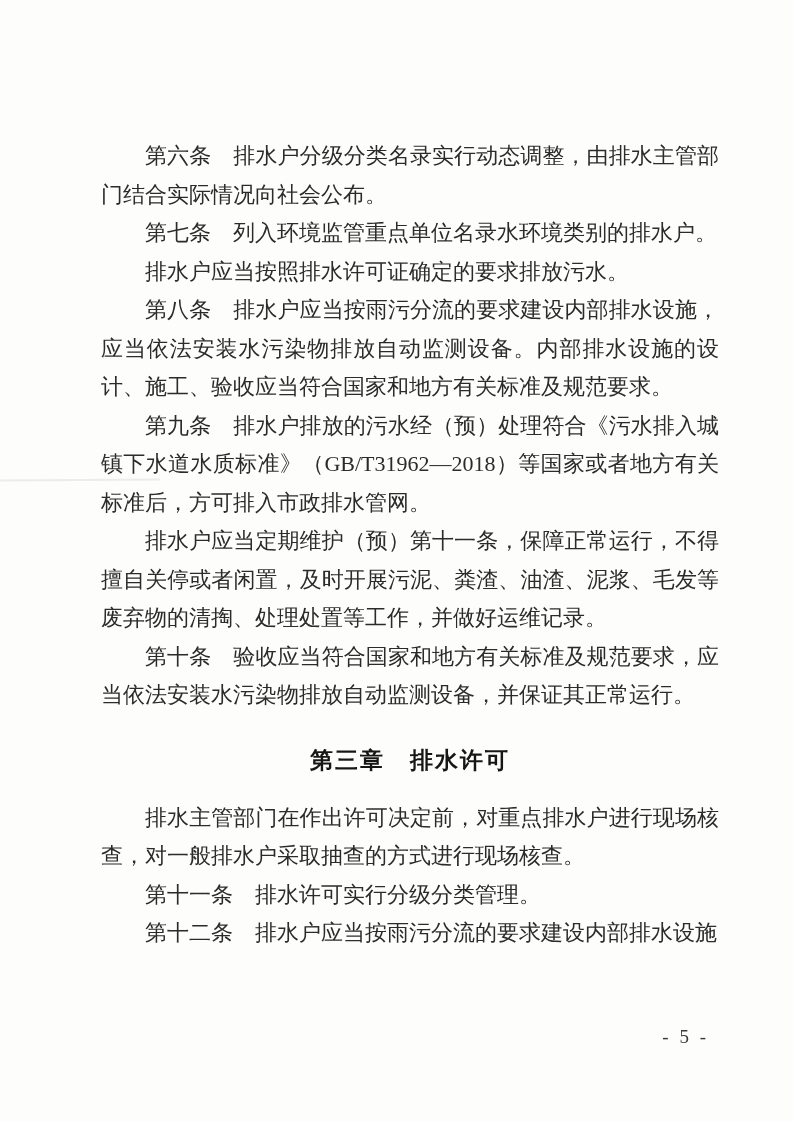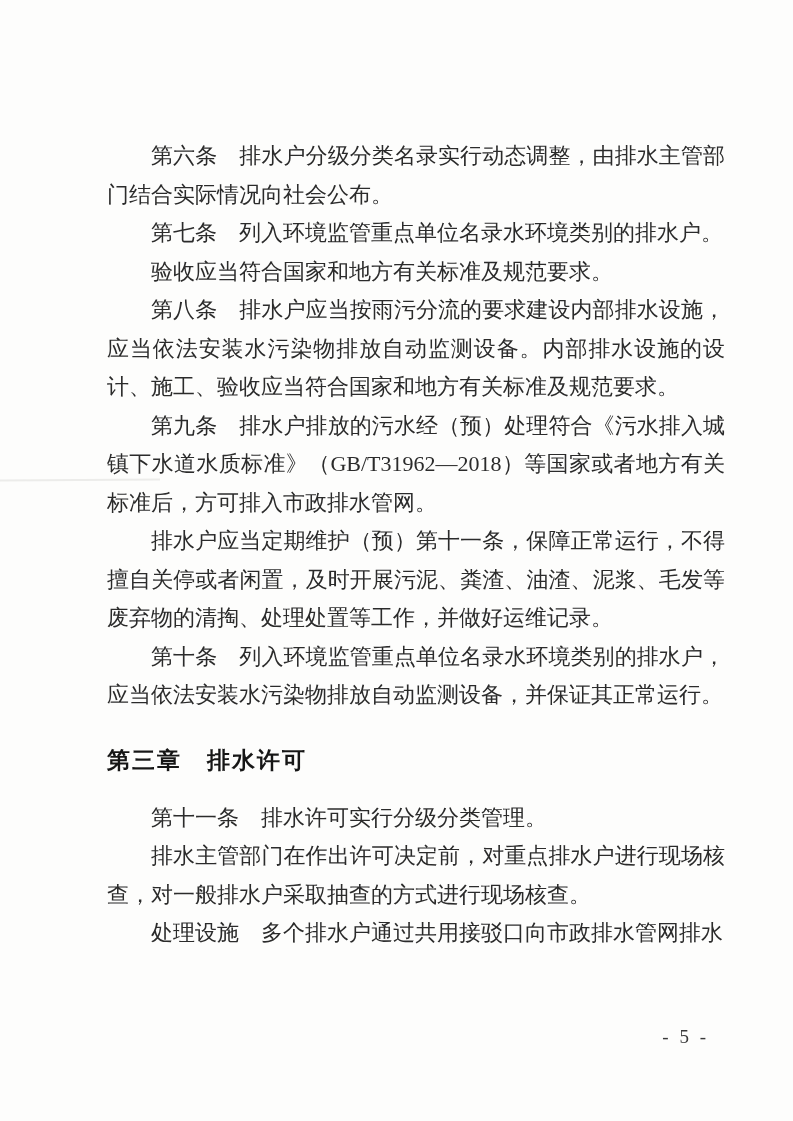--- a/index.html
+++ b/index.html
@@ -11,40 +11,40 @@
     position: relative;
     width: 793px;
     height: 1121px;
     background: #fdfdfc;
     overflow: hidden;
     font-family: "Liberation Serif", "DejaVu Serif", serif;
     color: #2b2b2b;
   }
   .text-block {
     position: absolute;
-    left: 107px;
+    left: 101px;
     top: 137px;
     width: 618px;
     font-size: 22px;
     line-height: 38.5px;
     text-align: justify;
     text-justify: inter-character;
   }
   .para {
     margin: 0;
     padding: 0;
     text-indent: 44px;
     word-break: break-all;
     line-break: strict;
   }
   .chapter-heading {
     margin: 27px 0 21px 0;
     padding: 0;
     text-indent: 0;
-    text-align: left;
+    text-align: center;
     font-family: "DejaVu Sans", "Liberation Sans", sans-serif;
     font-weight: bold;
     font-size: 23px;
     line-height: 36px;
     letter-spacing: 2px;
     color: #161616;
   }
   .page-number {
     position: absolute;
     top: 1026px;
@@ -65,30 +65,30 @@
   }
 </style>
 </head>
 <body>
 
 <div class="page">
 
   <div class="text-block">
     <p class="para">第六条　排水户分级分类名录实行动态调整，由排水主管部门结合实际情况向社会公布。</p>
     <p class="para">第七条　列入环境监管重点单位名录水环境类别的排水户。</p>
-    <p class="para">验收应当符合国家和地方有关标准及规范要求。</p>
+    <p class="para">排水户应当按照排水许可证确定的要求排放污水。</p>
     <p class="para">第八条　排水户应当按雨污分流的要求建设内部排水设施，应当依法安装水污染物排放自动监测设备。内部排水设施的设计、施工、验收应当符合国家和地方有关标准及规范要求。</p>
     <p class="para">第九条　排水户排放的污水经（预）处理符合《污水排入城镇下水道水质标准》（GB/T31962—2018）等国家或者地方有关标准后，方可排入市政排水管网。</p>
     <p class="para">排水户应当定期维护（预）第十一条，保障正常运行，不得擅自关停或者闲置，及时开展污泥、粪渣、油渣、泥浆、毛发等废弃物的清掏、处理处置等工作，并做好运维记录。</p>
-    <p class="para">第十条　列入环境监管重点单位名录水环境类别的排水户，应当依法安装水污染物排放自动监测设备，并保证其正常运行。</p>
+    <p class="para">第十条　验收应当符合国家和地方有关标准及规范要求，应当依法安装水污染物排放自动监测设备，并保证其正常运行。</p>
 
     <h2 class="chapter-heading">第三章　排水许可</h2>
 
+    <p class="para">排水主管部门在作出许可决定前，对重点排水户进行现场核查，对一般排水户采取抽查的方式进行现场核查。</p>
     <p class="para">第十一条　排水许可实行分级分类管理。</p>
-    <p class="para">排水主管部门在作出许可决定前，对重点排水户进行现场核查，对一般排水户采取抽查的方式进行现场核查。</p>
-    <p class="para">处理设施　多个排水户通过共用接驳口向市政排水管网排水</p>
+    <p class="para">第十二条　排水户应当按雨污分流的要求建设内部排水设施</p>
   </div>
 
   <div class="scan-artifact"></div>
 
   <div class="page-number">- 5 -</div>
 
 </div>
 
 </body></html>

